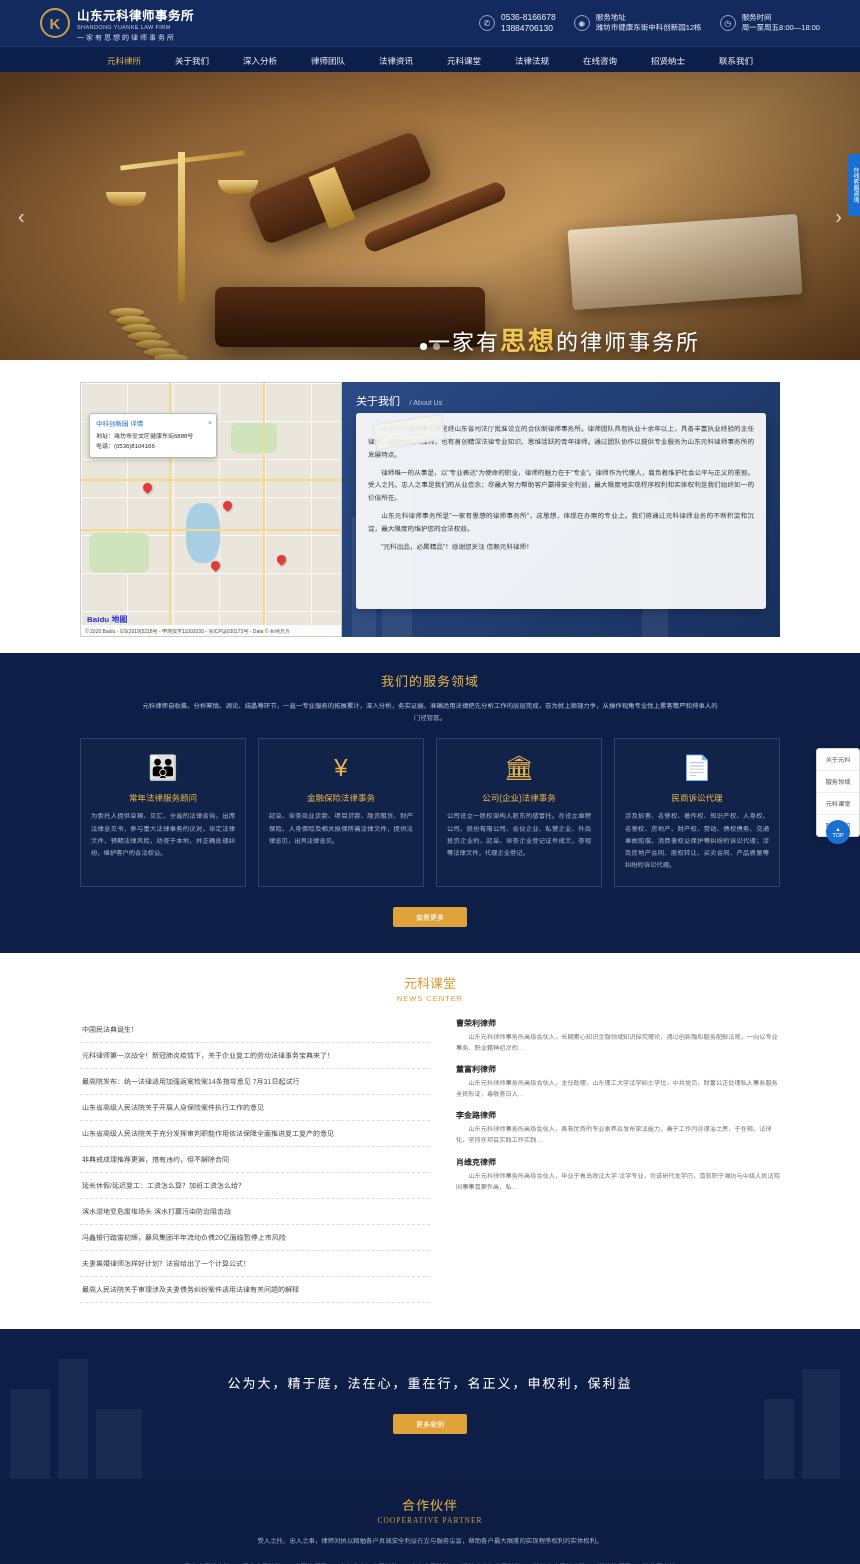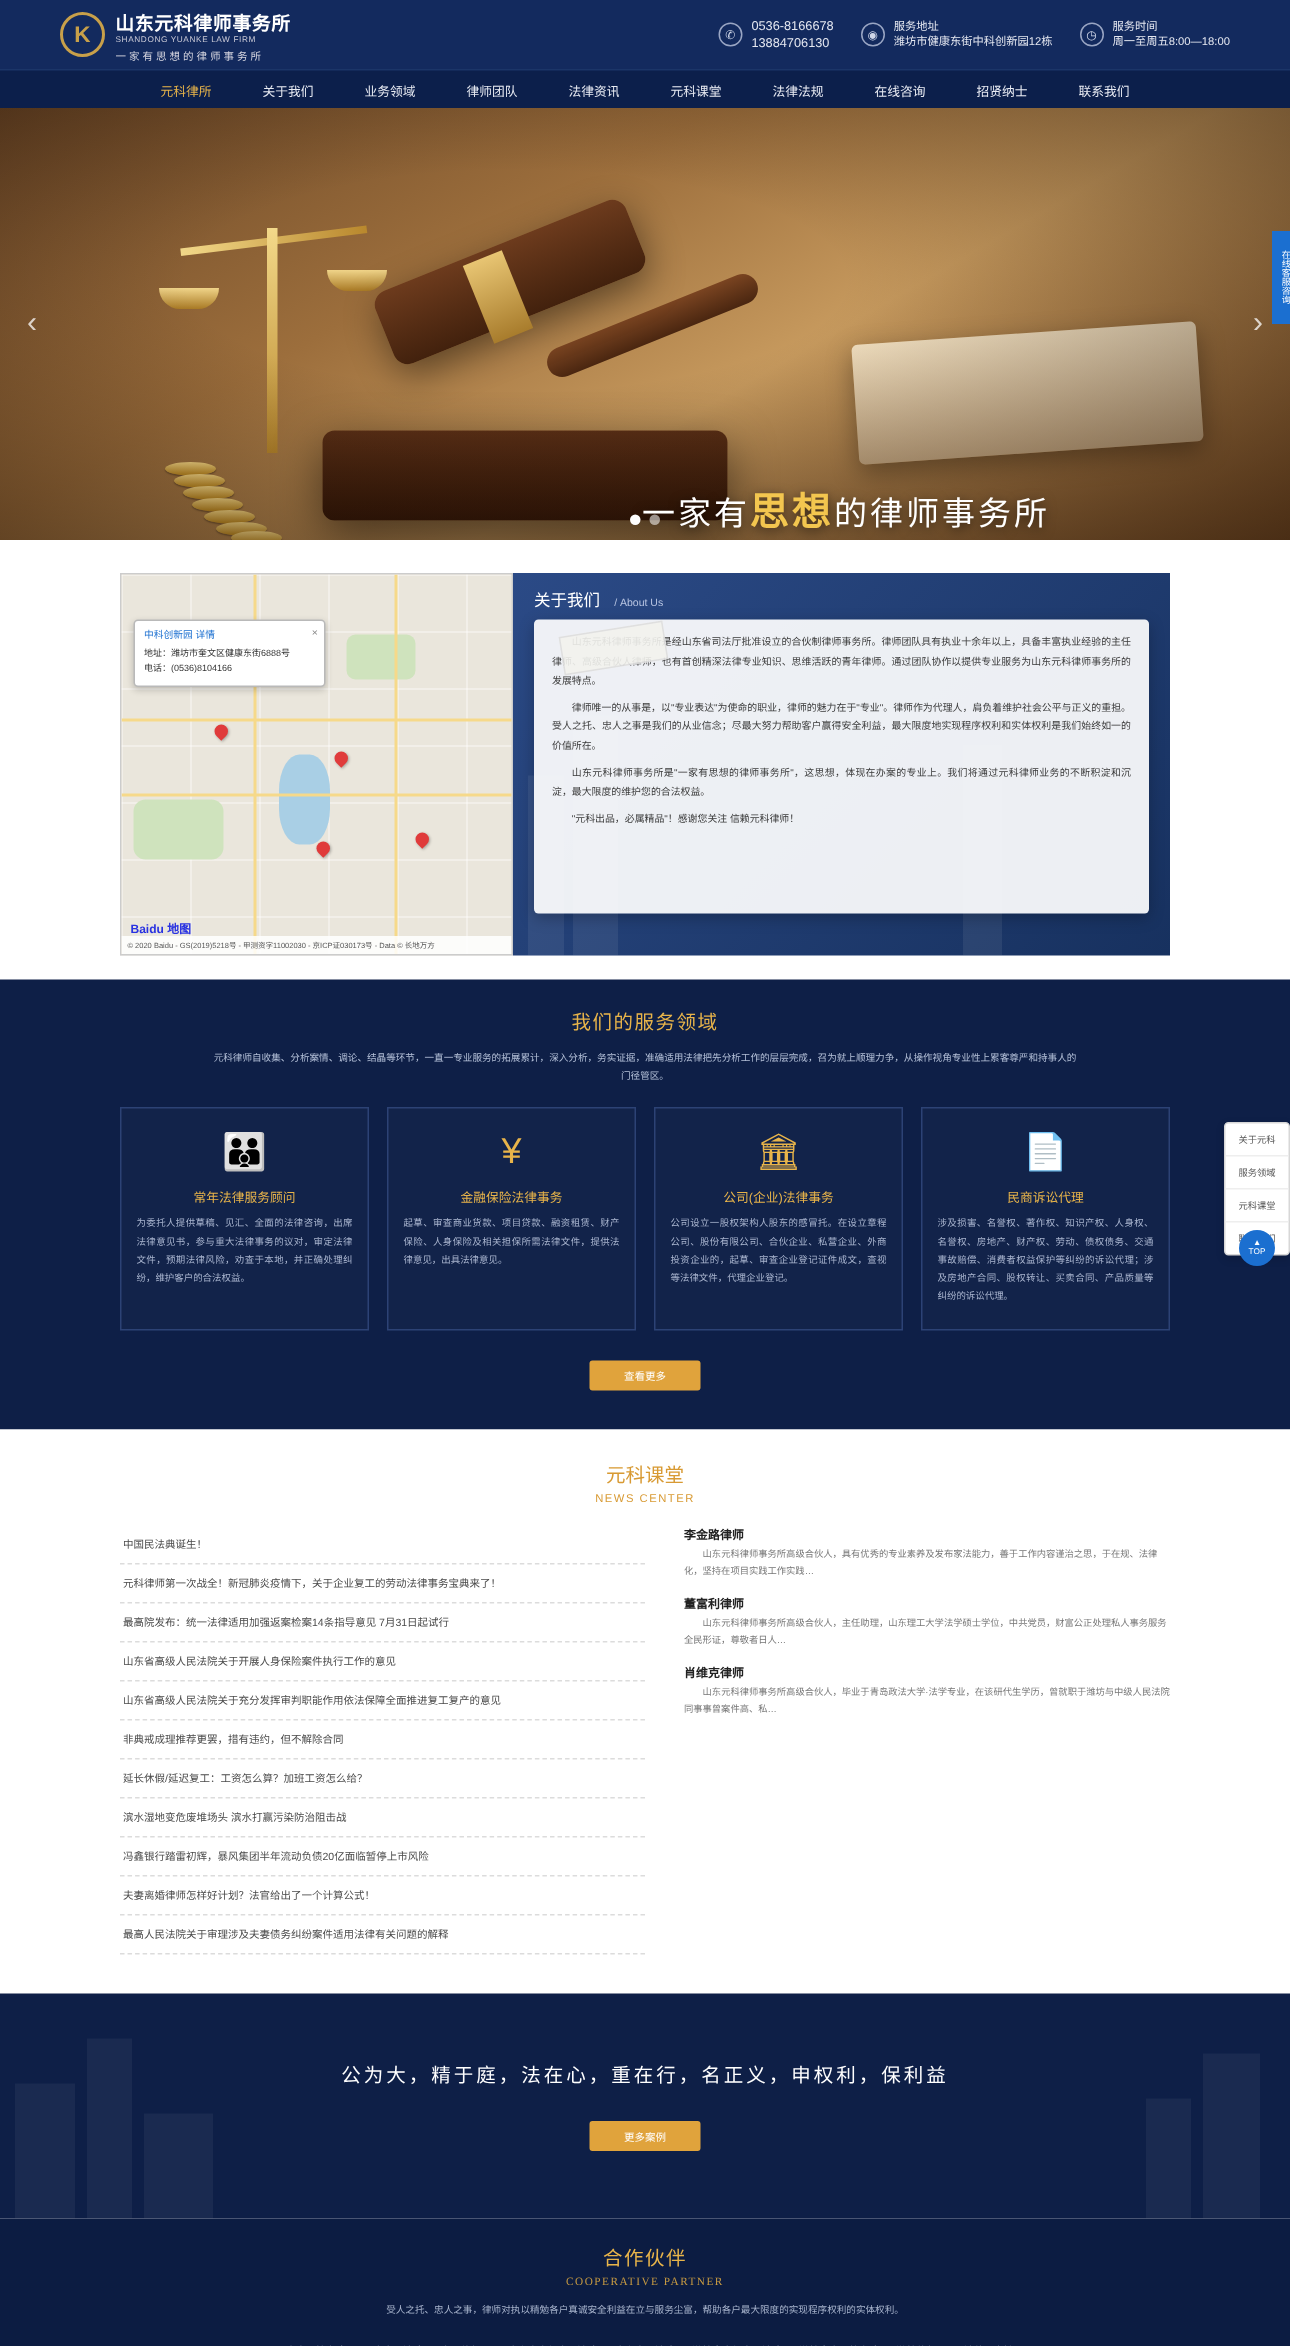--- a/index.html
+++ b/index.html
@@ -279,21 +279,21 @@
       <div class="contact-lines">
         <div>服务时间</div>
         <div>周一至周五8:00—18:00</div>
       </div>
     </div>
   </div>
 
   <div class="nav">
     <div class="nav-item active">元科律所</div>
     <div class="nav-item">关于我们</div>
-    <div class="nav-item">业务领域</div>
+    <div class="nav-item">深入分析</div>
     <div class="nav-item">律师团队</div>
     <div class="nav-item">法律资讯</div>
     <div class="nav-item">元科课堂</div>
     <div class="nav-item">法律法规</div>
     <div class="nav-item">在线咨询</div>
     <div class="nav-item">招贤纳士</div>
     <div class="nav-item">联系我们</div>
   </div>
 
   <div class="hero">
@@ -421,26 +421,30 @@
         <li>山东省高级人民法院关于充分发挥审判职能作用依法保障全面推进复工复产的意见</li>
         <li>非典戒成理推荐更罢，措有违约，但不解除合同</li>
         <li>延长休假/延迟复工：工资怎么算？加班工资怎么给？</li>
         <li>滨水湿地变危废堆场头 滨水打赢污染防治阻击战</li>
         <li>冯鑫银行踏雷初辉，暴风集团半年流动负债20亿面临暂停上市风险</li>
         <li>夫妻离婚律师怎样好计划？法官给出了一个计算公式！</li>
         <li>最高人民法院关于审理涉及夫妻债务纠纷案件适用法律有关问题的解释</li>
       </ul>
       <div class="lawyers">
         <div class="lawyer">
-          <div class="lawyer-name">李金路律师</div>
-          <div class="lawyer-desc">山东元科律师事务所高级合伙人，具有优秀的专业素养及发布家法能力，善于工作内容谨治之思，于在规、法律化，坚持在项目实践工作实践…</div>
+          <div class="lawyer-name">曹荣利律师</div>
+          <div class="lawyer-desc">山东元科律师事务所高级合伙人，长期累心知识金融领域知识探究理论，通过创新融和服务配解法规，一向以专业事务、职业籍神初次的…</div>
         </div>
         <div class="lawyer">
           <div class="lawyer-name">董富利律师</div>
           <div class="lawyer-desc">山东元科律师事务所高级合伙人，主任助理，山东理工大学法学硕士学位，中共党员，财富公正处理私人事务服务全民形证，尊敬者日人…</div>
+        </div>
+        <div class="lawyer">
+          <div class="lawyer-name">李金路律师</div>
+          <div class="lawyer-desc">山东元科律师事务所高级合伙人，具有优秀的专业素养及发布家法能力，善于工作内容谨治之思，于在规、法律化，坚持在项目实践工作实践…</div>
         </div>
         <div class="lawyer">
           <div class="lawyer-name">肖维克律师</div>
           <div class="lawyer-desc">山东元科律师事务所高级合伙人，毕业于青岛政法大学·法学专业，在该研代生学历，曾就职于潍坊与中级人民法院同事事曾案件高、私…</div>
         </div>
       </div>
     </div>
   </div>
 
   <div class="slogan">

